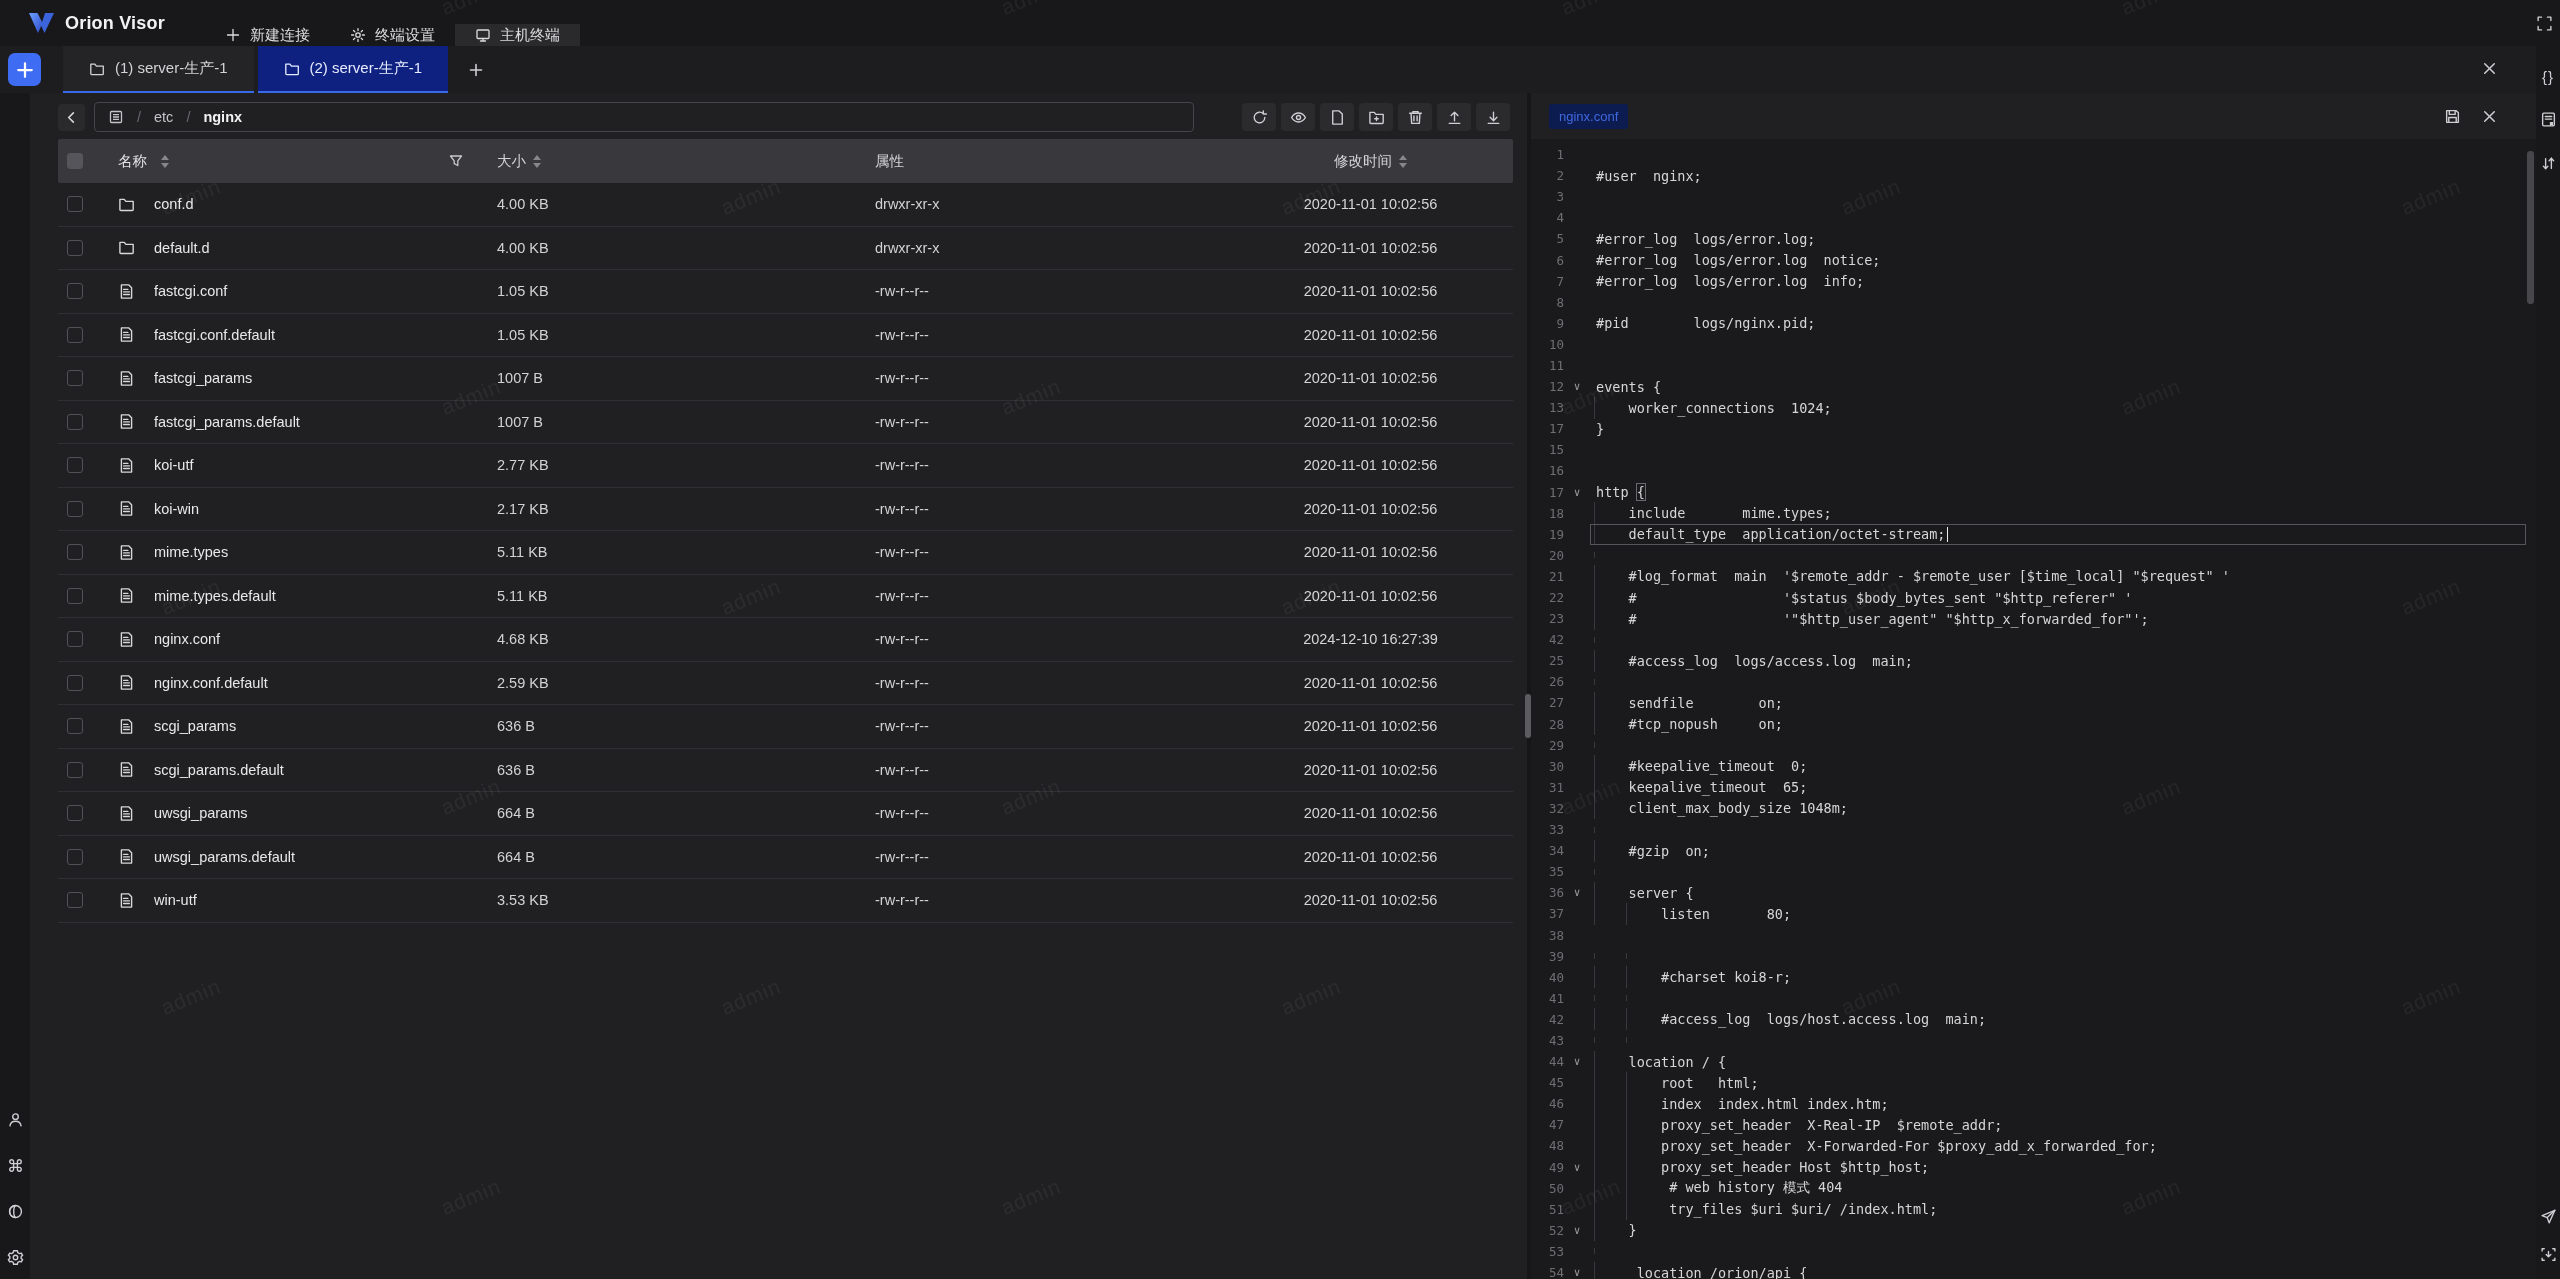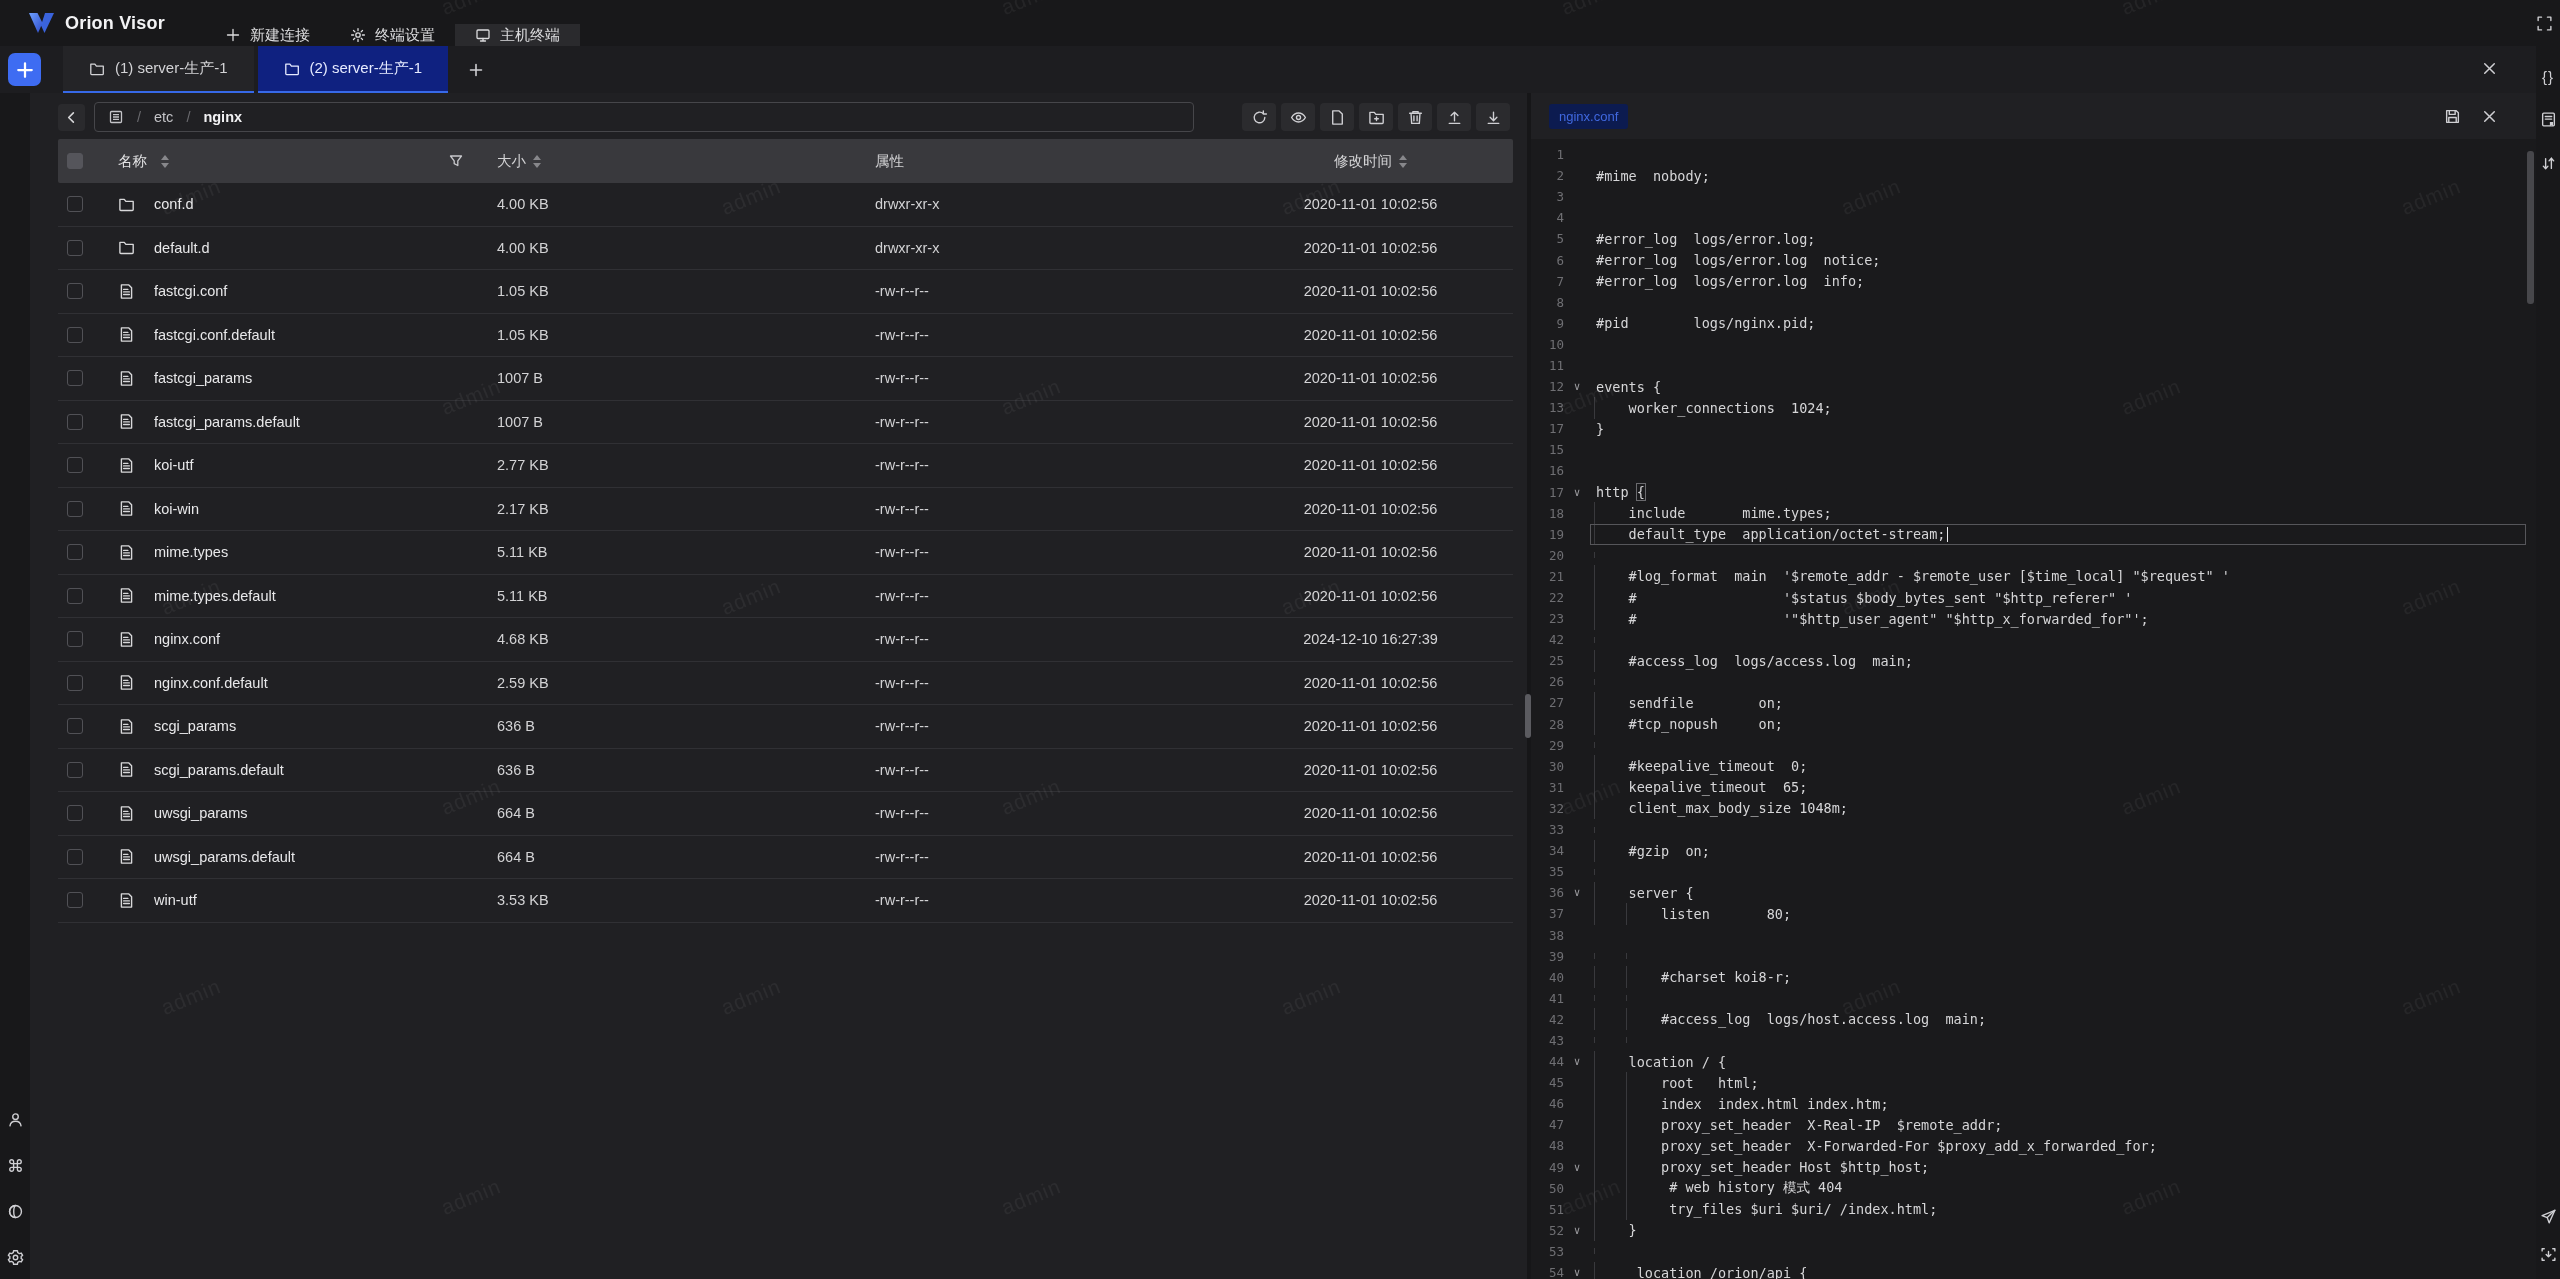--- a/index.html
+++ b/index.html
@@ -648,21 +648,21 @@
           <div class="editor-body">
             <div id="code-lines">
                 <div class="cl">
                   <span class="num">1</span>
                   <span class="fold"></span>
                   <span class="code"></span>
                 </div>
                 <div class="cl">
                   <span class="num">2</span>
                   <span class="fold"></span>
-                  <span class="code">#mime  nobody;</span>
+                  <span class="code">#user  nginx;</span>
                 </div>
                 <div class="cl">
                   <span class="num">3</span>
                   <span class="fold"></span>
                 </div>
                 <div class="cl">
                   <span class="num">4</span>
                   <span class="fold"></span>
                   <span class="code"></span>
                 </div>

